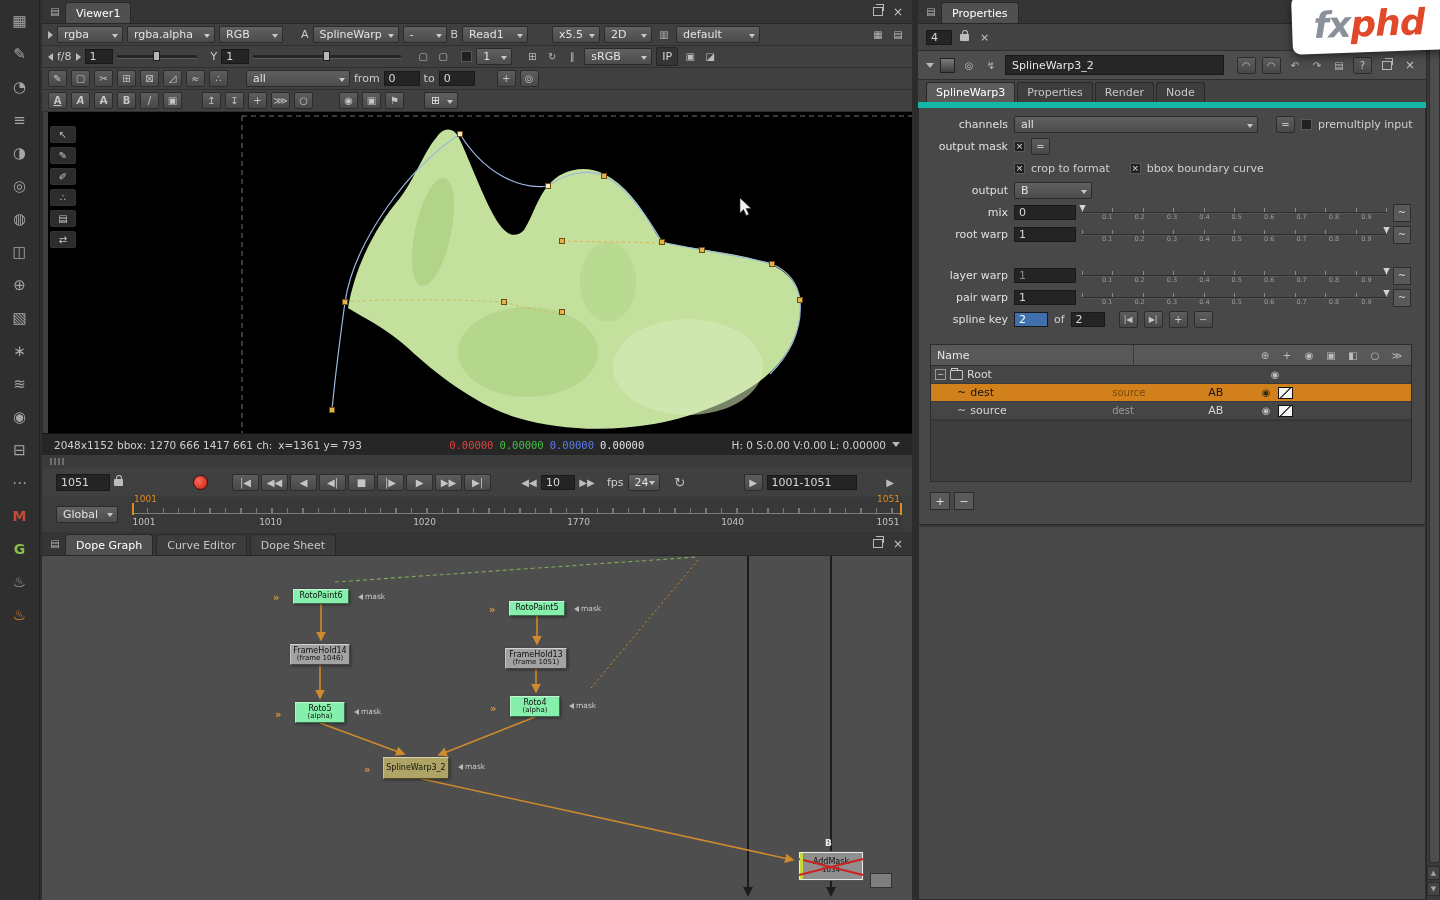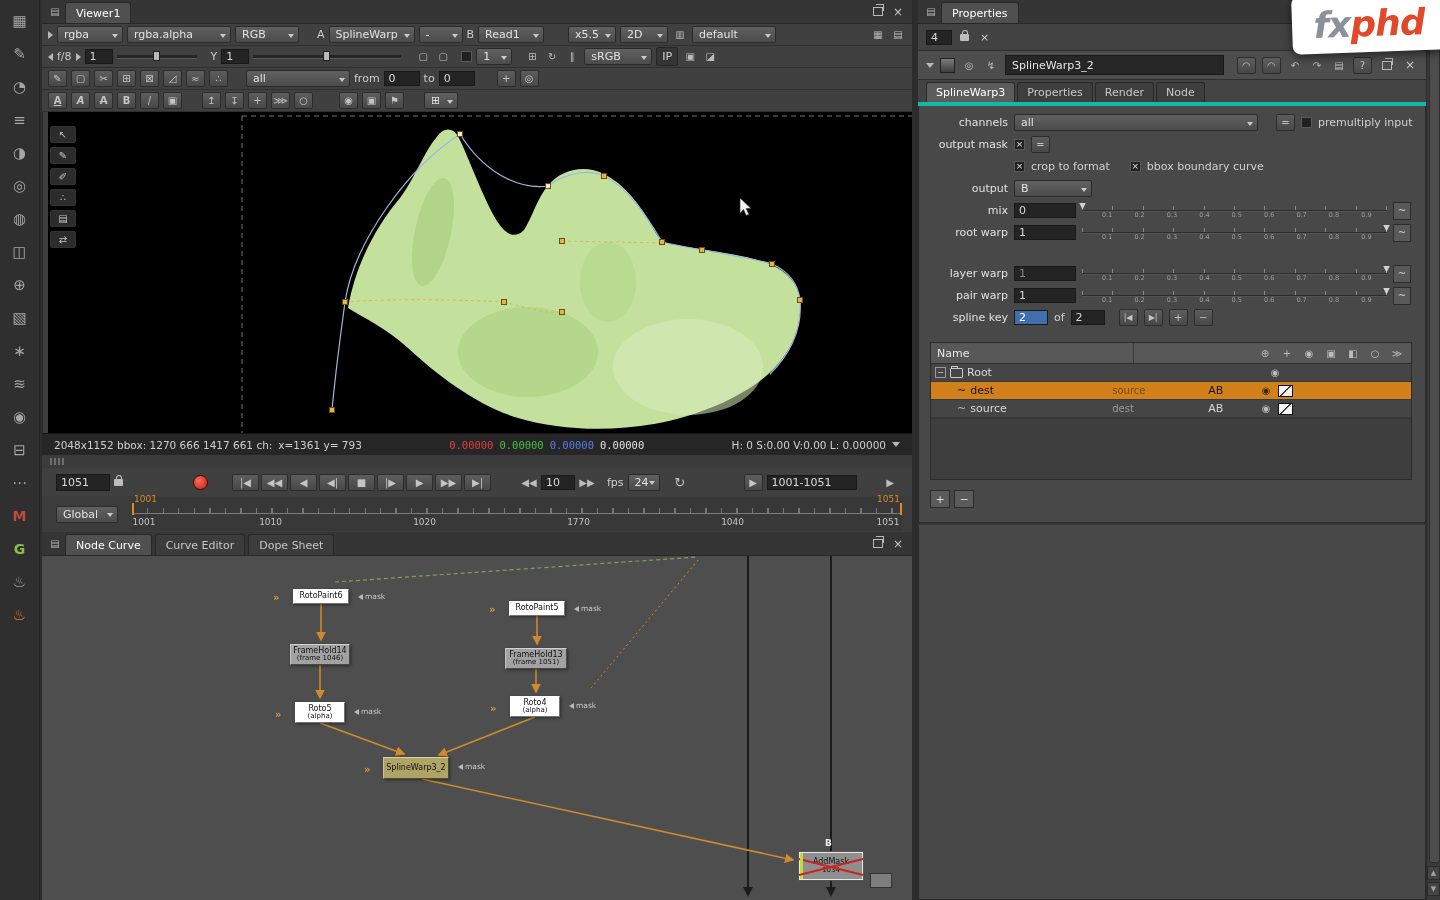--- a/index.html
+++ b/index.html
@@ -67,40 +67,40 @@
   
   #ng{left:42px;top:532px;width:870px;height:368px;}
   #ngc{position:absolute;left:0;top:24px;width:870px;height:344px;background:#4e4e4e;overflow:hidden;}
   .node{position:absolute;display:flex;flex-direction:column;align-items:center;justify-content:center;line-height:1.05;
         color:#101010;font-size:8px;text-align:center;box-sizing:border-box;
         border-top:1px solid rgba(255,255,255,.5);border-left:1px solid rgba(255,255,255,.35);
         border-right:1px solid rgba(0,0,0,.55);border-bottom:1px solid rgba(0,0,0,.55);
         box-shadow:1px 1px 3px rgba(0,0,0,.45);}
   .node .ns{font-size:7px;}
   .node .ns:empty{display:none;}
-  .ngreen{background:#ffffff;}
+  .ngreen{background:#86efac;}
   .ngray{background:#a2a2a2;}
   .nkhaki{background:#aea465;}
   .naddm{background:#8f8f8f;border:1px solid #e8e8e8;box-shadow:0 0 0 1px #555;}
   .naddm:before,.naddm:after{content:"";position:absolute;left:-2px;right:-2px;top:50%;height:2px;background:#c22;}
   .naddm:before{transform:rotate(14deg);}
   .naddm:after{transform:rotate(-14deg);}
   .naddm .ytab{position:absolute;left:0;top:0;bottom:0;width:3px;background:#c8d838;}
   .mlb{position:absolute;display:flex;align-items:center;gap:2px;color:#c9c9c9;font-size:7.5px;}
   .mlb:before{content:"";border-top:3px solid transparent;border-bottom:3px solid transparent;border-right:5px solid #b9b9b9;}
   .chev{position:absolute;color:#d79a3d;font-size:10px;font-weight:bold;}
   .blb{position:absolute;color:#eee;font-size:9px;font-weight:bold;}
   .gbox{position:absolute;width:20px;height:13px;background:#7e7e7e;border:1px solid #333;}
   
   #props{left:918px;top:0;width:508px;height:900px;background:#484848;}
   .binrow{height:26px;display:flex;align-items:center;gap:8px;padding:0 8px;background:#424242;border-bottom:1px solid #2e2e2e;}
   .phead{height:28px;display:flex;align-items:center;gap:6px;padding:0 8px;background:#4d4d4d;border-bottom:1px solid #2e2e2e;}
   .chip{width:13px;height:13px;background:linear-gradient(#7a7a7a,#3f3f3f);border:1px solid #202020;}
   .namefld{width:205px;height:18px;display:flex;align-items:center;padding:0 6px;background:#262626;border:1px solid #191919;color:#e4e4e4;}
-  .ntabs{height:22px;display:flex;align-items:flex-end;gap:2px;padding:0 8px;background:#434343;border-bottom:4px solid #14b8a6;}
+  .ntabs{height:22px;display:flex;align-items:flex-end;gap:2px;padding:0 8px;background:#434343;border-bottom:6px solid #14b8a6;}
   .ntab{height:19px;display:flex;align-items:center;padding:0 9px;background:#3e3e3e;border:1px solid #282828;border-bottom:none;border-radius:3px 3px 0 0;color:#c6c6c6;}
   .ntab.on{background:#5c5c5c;color:#fff;}
   .pform{display:flex;flex-direction:column;gap:5px;padding:8px 10px 0 4px;}
   .prow{display:flex;align-items:center;gap:6px;height:17px;}
   .plbl{width:86px;text-align:right;color:#e0e0e0;flex:none;}
   .psl{position:relative;width:305px;height:18px;flex:none;}
   .psl .line{position:absolute;left:0;right:0;top:8px;height:1px;background:#2c2c2c;box-shadow:0 1px 0 rgba(255,255,255,.07);}
   .psl .tks{position:absolute;left:0;right:0;top:4px;height:4px;background:repeating-linear-gradient(90deg,#8a8a8a 0 1px,transparent 1px 30.4px);}
   .psl .nums{position:absolute;left:20px;top:9px;font-size:6.5px;color:#9d9d9d;word-spacing:20px;white-space:nowrap;}
   .psl .car{position:absolute;top:1px;width:7px;height:7px;background:#d2d2d2;clip-path:polygon(50% 100%,0 0,100% 0);}
@@ -171,21 +171,21 @@
       <div class="sp"></div>
       <span class="flic"></span>
       <span class="clic">×</span>
     </div>
 
     <div class="vrow">
       <span class="tri-r"></span>
       <div class="dd" style="width:66px">
           <span>rgba</span>
         </div>
-      <div class="dd" style="width:104px">
+      <div class="dd" style="width:88px">
           <span>rgba.alpha</span>
         </div>
       <div class="dd" style="width:64px">
           <span>RGB</span>
         </div>
       <span style="margin-left:14px">A</span>
       <div class="dd" style="width:86px">
           <span>SplineWarp</span>
         </div>
       <div class="dd" style="width:44px">
@@ -415,21 +415,21 @@
         <span class="lab" style="left:78%">1040</span>
         <span class="lab" style="left:calc(100% - 14px)">1051</span>
       </div>
     </div>
   </div>
 
   <div id="ng" class="panel">
     <div class="tabbar">
       <span class="pane-ic">▤</span>
       <div class="ptab on">
-          <span>Node Curve</span>
+          <span>Dope Graph</span>
         </div>
       <div class="ptab">
           <span>Curve Editor</span>
         </div>
       <div class="ptab">
           <span>Dope Sheet</span>
         </div>
       <div class="sp"></div>
       <span class="flic"></span>
       <span class="clic">×</span>

